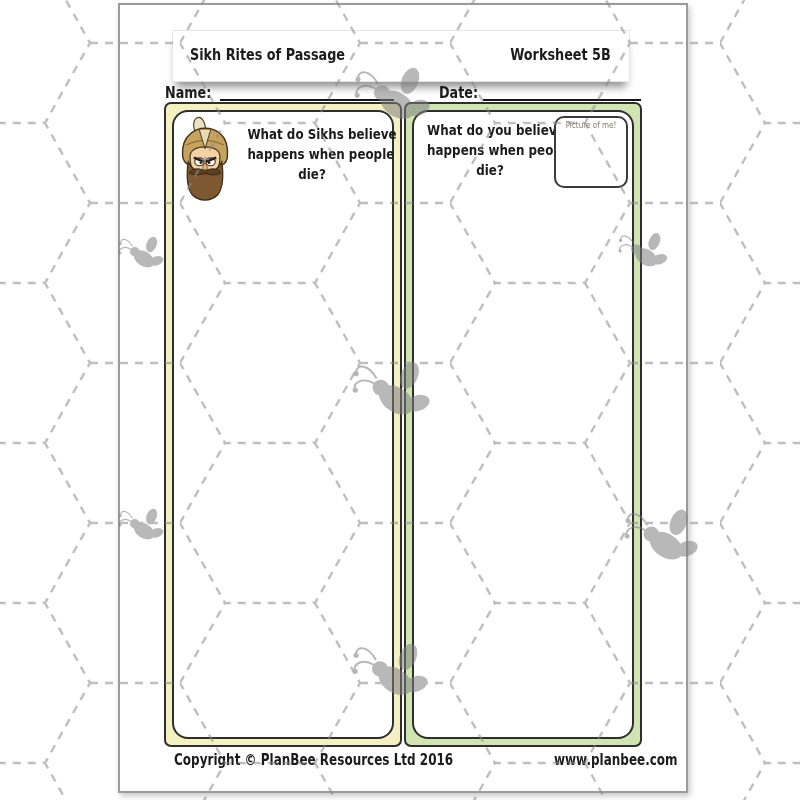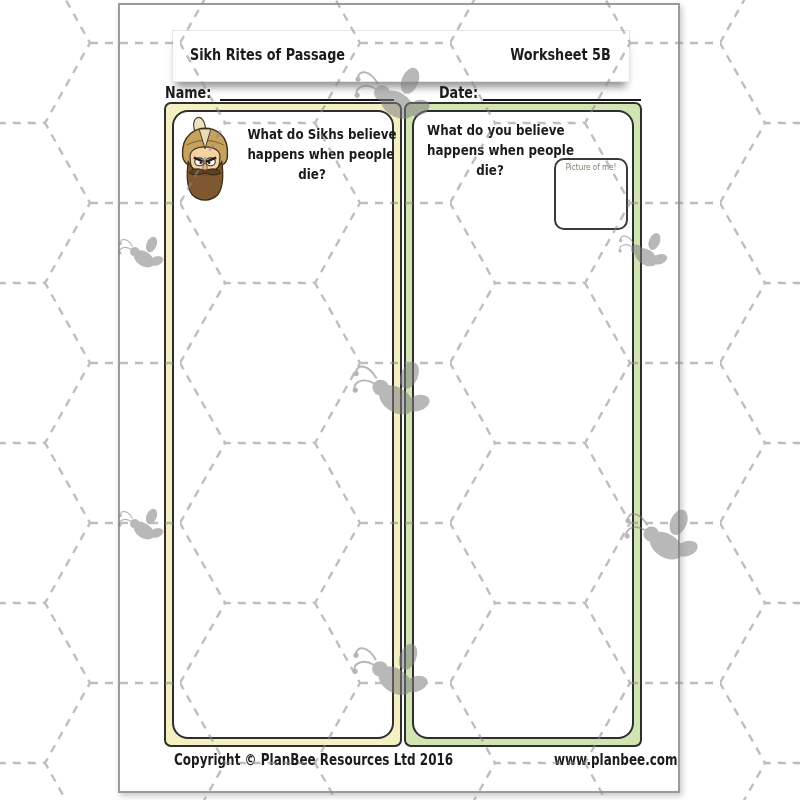--- a/index.html
+++ b/index.html
@@ -1,20 +1,20 @@
 <!DOCTYPE html>
 <html><head>
 <meta charset="utf-8">
 <style>
   html,body{margin:0;padding:0;background:#fff;}
   .canvas{position:relative;width:800px;height:800px;background:#ffffff;overflow:hidden;
           font-family:"DejaVu Sans",sans-serif;color:#1b1b1b;}
   
   .page{position:absolute;left:118px;top:3px;width:558px;height:786px;background:#ffffff;
-        border:2px solid #9b9b9b;box-shadow:2px 3px 6px rgba(0,0,0,0.22);}
+        border:2px solid #9b9b9b;box-shadow:2px 3px 6px rgba(0,0,0,0.22);padding-left:8px;}
   
   .banner{position:absolute;left:52px;top:25px;width:456px;height:50px;background:#ffffff;
           border:1px solid #e6e6e6;box-shadow:0 9px 8px -4px rgba(55,55,55,0.55);}
   .banner .title{position:absolute;left:17px;top:14px;font-size:16px;font-weight:bold;
                  transform:scaleX(0.80);transform-origin:left center;white-space:nowrap;}
   .banner .wsnum{position:absolute;right:18px;top:14px;font-size:16px;font-weight:bold;
                  transform:scaleX(0.80);transform-origin:right center;white-space:nowrap;}
   
   .flabel{position:absolute;font-size:15px;font-weight:bold;transform:scaleX(0.85);
           transform-origin:left center;white-space:nowrap;}
@@ -29,21 +29,21 @@
   .panel.left{left:44px;background:#f4f0c2;}
   .panel.right{left:284px;background:#d1e5b3;}
   .inner{position:absolute;left:6px;top:6px;right:6px;bottom:6px;background:#ffffff;
          border:2px solid #2e2e2e;border-radius:16px;}
   .avatar{position:absolute;left:3px;top:3px;width:56px;height:88px;}
   .question{position:absolute;font-size:14px;font-weight:bold;line-height:20px;text-align:center;}
   .question div{transform:scaleX(0.85);transform-origin:center;white-space:nowrap;}
   .q-left{left:62px;top:12px;width:152px;}
   .q-right{left:2px;top:8px;width:148px;}
   .picture-box{position:absolute;right:4px;top:4px;width:74px;height:72px;background:#fff;
-               border:2px solid #3a3a3a;border-radius:10px;box-sizing:border-box;text-align:center;margin-top:42px;}
+               border:2px solid #3a3a3a;border-radius:10px;box-sizing:border-box;text-align:center;}
   .pb-label{font-size:8px;color:#857a68;margin-top:3px;transform:scaleX(0.9);white-space:nowrap;}
   
   .pfooter{position:absolute;left:54px;right:42px;top:746px;display:flex;
            justify-content:space-between;font-size:15px;font-weight:bold;}
   .pfooter .copy{transform:scaleX(0.80);transform-origin:left center;white-space:nowrap;}
   .pfooter .site{transform:scaleX(0.80);transform-origin:right center;white-space:nowrap;}
   
   .watermark{position:absolute;left:0;top:0;width:800px;height:800px;opacity:0.55;
              pointer-events:none;z-index:10;}
 </style>

